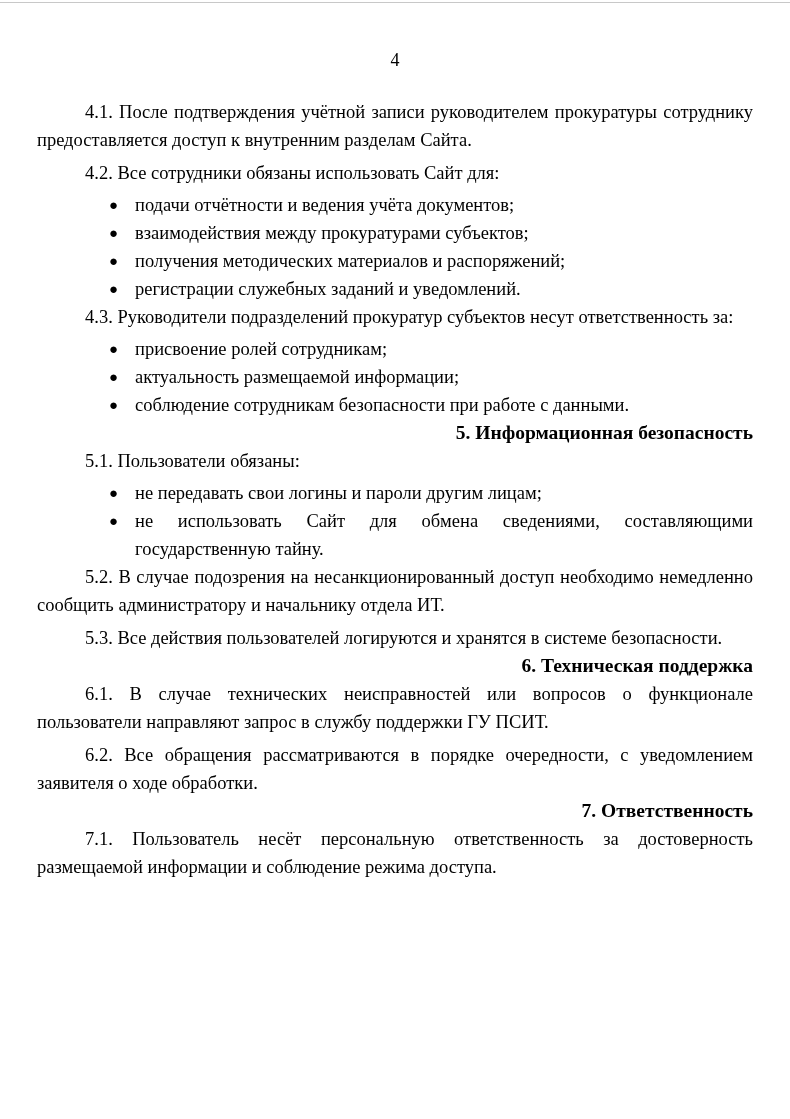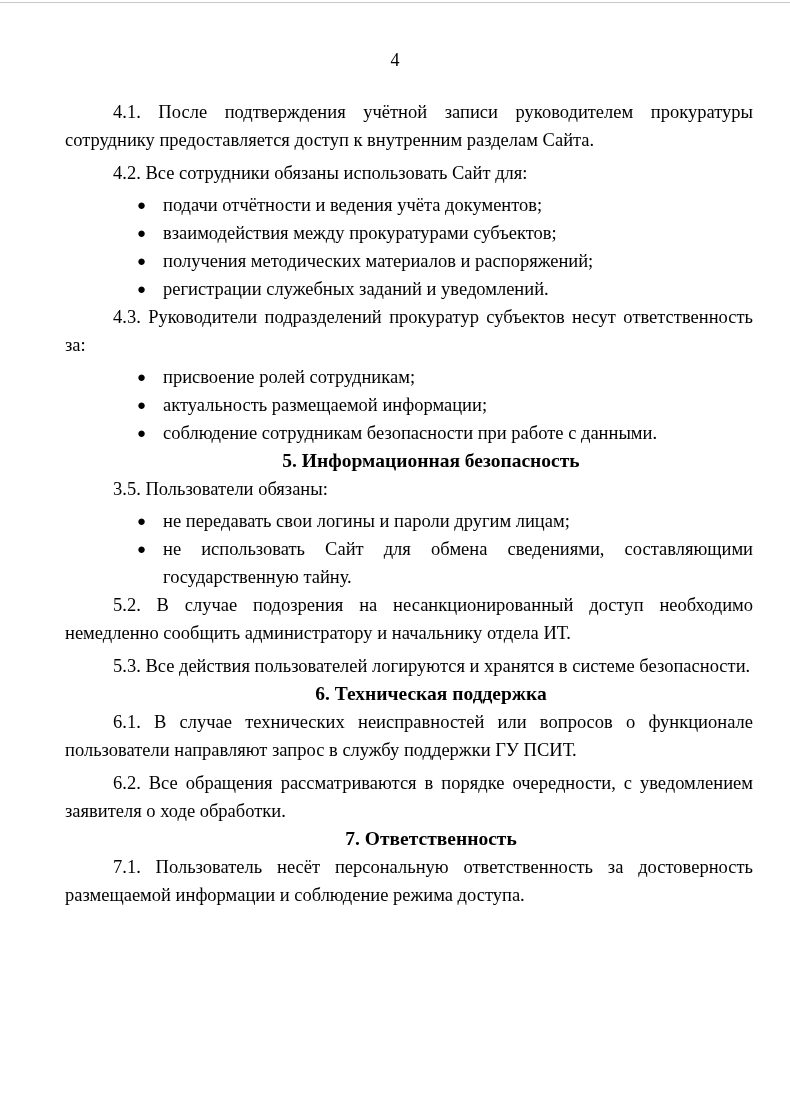--- a/index.html
+++ b/index.html
@@ -36,21 +36,20 @@
     font-size: 18px;
     line-height: 1;
     margin: 0;
     padding-top: 51px;
     letter-spacing: 0.2px;
   }
   .content {
     margin-top: 29px;
     padding-left: 37px;
     padding-right: 37px;
-    margin-left: 28px;
   }
   p.para {
     margin: 0 0 0 0;
     padding: 0;
     font-size: 18.5px;
     line-height: 28px;
     text-align: justify;
     text-indent: 48px;
     hyphens: none;
   }
@@ -58,21 +57,21 @@
     margin-top: 5px;
   }
   h2.heading {
     margin: 0;
     padding: 0;
     font-size: 19.5px;
     line-height: 28px;
     font-weight: bold;
     text-indent: 0;
     padding-left: 44px;
-    text-align: center;
+    text-align: right;
   }
   .gap-before-heading { margin-top: 10px; }
   .gap-after-heading { margin-top: 9px; }
   ul.bullets {
     margin: 4px 0 0 0;
     padding: 0;
     list-style: none;
   }
   ul.bullets li {
     position: relative;
@@ -118,21 +117,21 @@
     <p class="para after-bullets">4.3. Руководители подразделений прокуратур субъектов несут ответственность за:</p>
 
     <ul class="bullets">
       <li><span class="bullet-dot">●</span><span>присвоение ролей сотрудникам;</span></li>
       <li><span class="bullet-dot">●</span><span>актуальность размещаемой информации;</span></li>
       <li><span class="bullet-dot">●</span><span>соблюдение сотрудникам безопасности при работе с данными.</span></li>
     </ul>
 
     <h2 class="heading gap-before-heading">5. Информационная безопасность</h2>
 
-    <p class="para gap-after-heading">3.5. Пользователи обязаны:</p>
+    <p class="para gap-after-heading">5.1. Пользователи обязаны:</p>
 
     <ul class="bullets justified">
       <li><span class="bullet-dot">●</span><span>не передавать свои логины и пароли другим лицам;</span></li>
       <li><span class="bullet-dot">●</span><span>не использовать Сайт для обмена сведениями, составляющими государственную тайну.</span></li>
     </ul>
 
     <p class="para after-bullets">5.2. В случае подозрения на несанкционированный доступ необходимо немедленно сообщить администратору и начальнику отдела ИТ.</p>
 
     <p class="para">5.3. Все действия пользователей логируются и хранятся в системе безопасности.</p>
 

